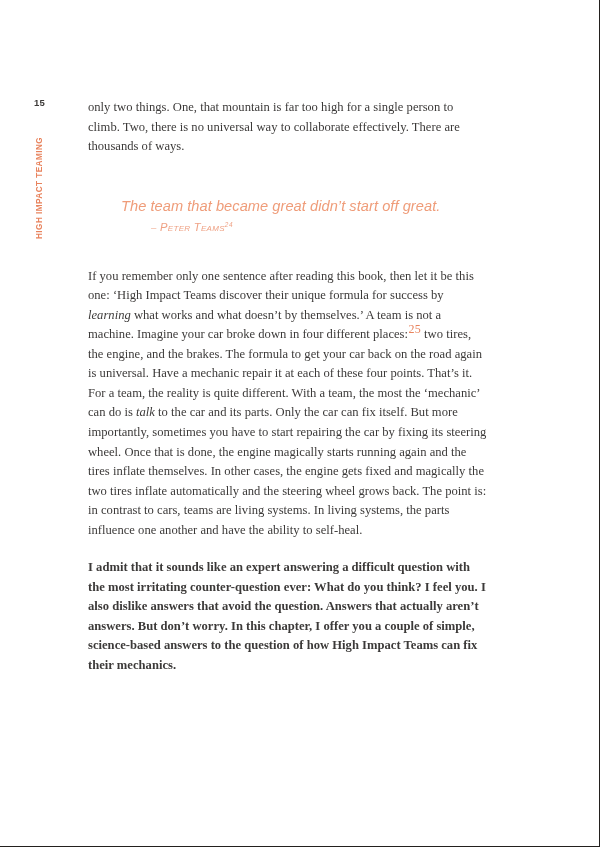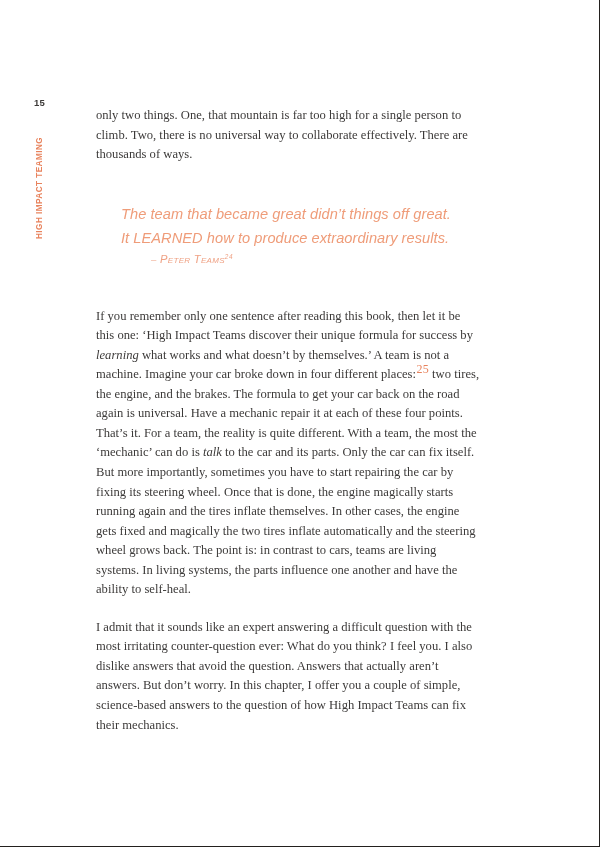--- a/index.html
+++ b/index.html
@@ -66,29 +66,30 @@
 
   
   #text-col {
     position: absolute;
     left: 88px;
     top: 98px;
     width: 400px;
   }
 
   p.body {
-    margin: 8px;
+    margin: 0;
     font-size: 12.6px;
     line-height: 19.55px;
     text-align: left;
     color: #3c3a39;
     letter-spacing: 0.01px;
   }
   p.body + p.body {
     margin-top: 18px;
+    font-weight: bold;
   }
   .it { font-style: italic; font-family: Liberation Serif, serif; }
   sup.note {
     color: #e8835d;
     font-size: 12px;
     vertical-align: super;
     line-height: 0;
     letter-spacing: 0.2px;
     padding-left: 0.5px;
   }
@@ -141,22 +142,21 @@
     <div id="running-head-wrap">
       <div id="running-head">HIGH IMPACT TEAMING</div>
     </div>
   </div>
 
   <div id="text-col">
 
     <p class="body">only two things. One, that mountain is far too high for a single person to climb. Two, there is no universal way to collaborate effectively. There are thousands of ways.</p>
 
     <div id="quote-block">
-      <div class="quote-line">The team that became great didn’t things off great.</div>
-      <div class="quote-line">It LEARNED how to produce extraordinary results.</div>
+      <div class="quote-line">The team that became great didn’t start off great.</div>
       <div id="quote-attrib">
         <span>– </span><span class="sc">Peter Teams</span><sup>24</sup>
       </div>
     </div>
 
     <div id="gap-after-quote"></div>
 
     <p class="body"><span>If you remember only one sentence after reading this book, then let it be this one: ‘High Impact Teams discover their unique formula for success by </span><span class="it">learning</span><span> what works and what doesn’t by themselves.’ A team is not a machine. Imagine your car broke down in four different places:</span><sup class="note">25</sup><span> two tires, the engine, and the brakes. The formula to get your car back on the road again is universal. Have a mechanic repair it at each of these four points. That’s it. For a team, the reality is quite different. With a team, the most the ‘mechanic’ can do is </span><span class="it">talk</span><span> to the car and its parts. Only the car can fix itself. But more importantly, sometimes you have to start repairing the car by fixing its steering wheel. Once that is done, the engine magically starts running again and the tires inflate themselves. In other cases, the engine gets fixed and magically the two tires inflate automatically and the steering wheel grows back. The point is: in contrast to cars, teams are living systems. In living systems, the parts influence one another and have the ability to self-heal.</span></p>
 
     <p class="body">I admit that it sounds like an expert answering a difficult question with the most irritating counter-question ever: What do you think? I feel you. I also dislike answers that avoid the question. Answers that actually aren’t answers. But don’t worry. In this chapter, I offer you a couple of simple, science-based answers to the question of how High Impact Teams can fix their mechanics.</p>

